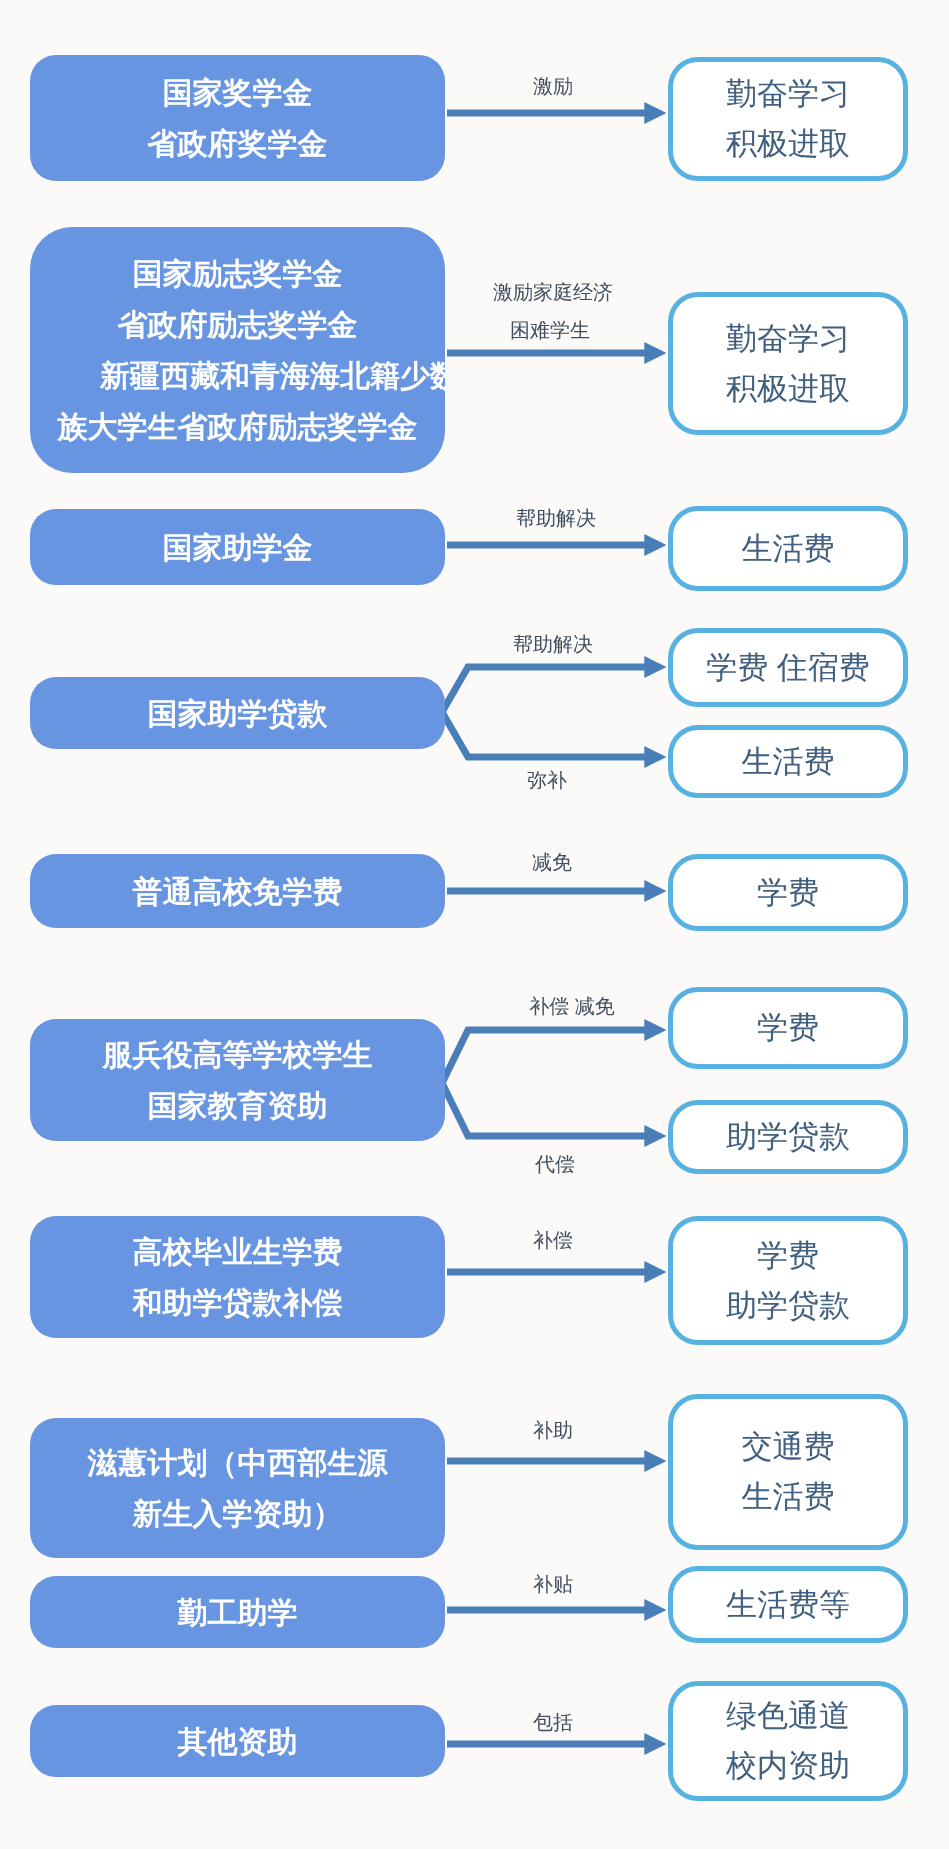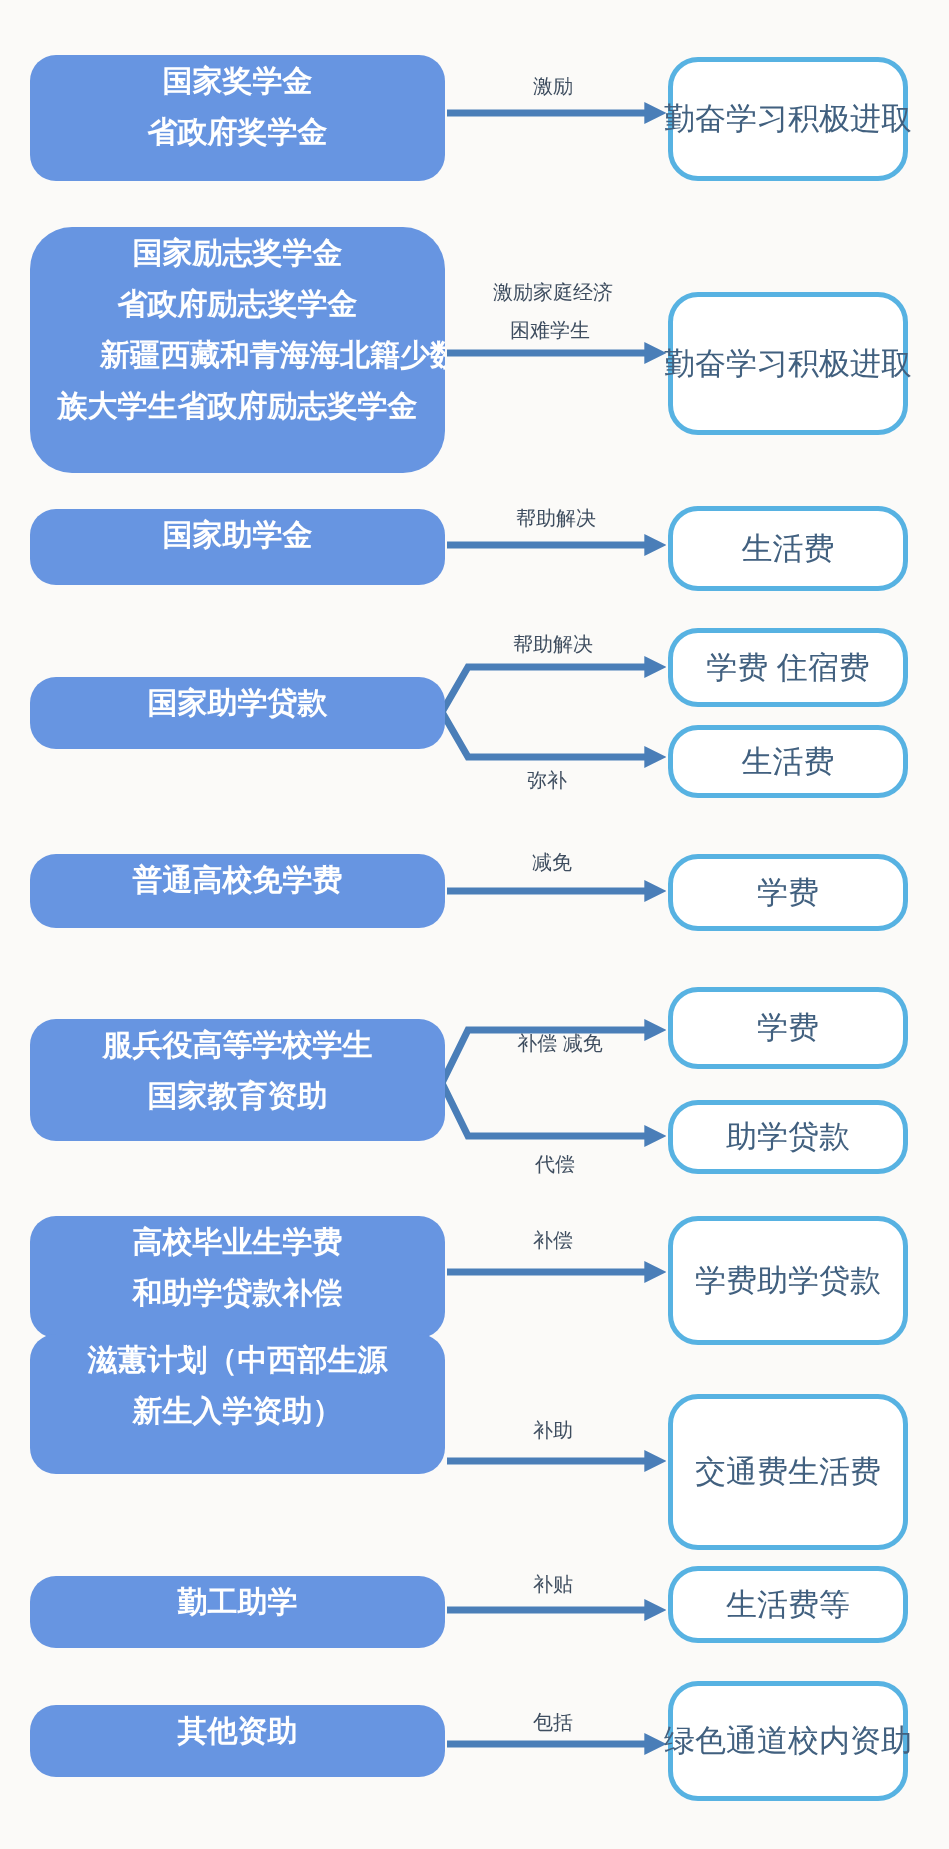--- a/index.html
+++ b/index.html
@@ -7,31 +7,31 @@
     --arrow:#4a7eb8; --label:#3e4d5f; --rtext:#41607f;
   }
   html,body{margin:0;padding:0;background:var(--bg);}
   .canvas{
     position:relative;width:949px;height:1849px;background:var(--bg);
     font-family:"Liberation Sans","DejaVu Sans",sans-serif;overflow:hidden;
   }
   .lbox{
     position:absolute;left:30px;width:415px;background:var(--accent);
     border-radius:26px;color:#ffffff;font-weight:bold;font-size:30px;
-    display:flex;flex-direction:column;justify-content:flex-start;align-items:center;
+    display:flex;flex-direction:column;justify-content:center;align-items:center;
     text-align:center;overflow:hidden;line-height:51px;
   }
   .lbox.big{border-radius:42px;}
   .lbox span{white-space:nowrap;}
   .lbox span.indent{align-self:flex-start;margin-left:70px;}
   .rbox{
     position:absolute;left:668px;width:240px;box-sizing:border-box;
     background:#ffffff;border:5px solid var(--outline);border-radius:30px;
     color:var(--rtext);font-size:31px;line-height:50px;
-    display:flex;flex-direction:row;justify-content:center;align-items:center;
+    display:flex;flex-direction:column;justify-content:center;align-items:center;
   }
   .rbox span{white-space:nowrap;}
   .albl{
     position:absolute;transform:translateX(-50%);white-space:nowrap;
     font-size:20px;color:var(--label);line-height:32px;
   }
   svg.flow{position:absolute;left:0;top:0;}
   .arrowline{stroke:var(--arrow);stroke-width:7;fill:none;}
   .ah{fill:var(--arrow);}
 </style>
@@ -108,40 +108,40 @@
   </div>
   <div class="albl" style="left:552px;top:846px;">减免</div>
   <div class="rbox" style="top:854px;height:77px;">
     <span>学费</span>
   </div>
 
   <div class="lbox" style="top:1019px;height:122px;">
     <span>服兵役高等学校学生</span>
     <span>国家教育资助</span>
   </div>
-  <div class="albl" style="left:560px;top:990px;margin-top:37px;">补偿 减免</div>
+  <div class="albl" style="left:572px;top:990px;">补偿 减免</div>
   <div class="rbox" style="top:987px;height:82px;">
     <span>学费</span>
   </div>
   <div class="albl" style="left:555px;top:1148px;">代偿</div>
   <div class="rbox" style="top:1100px;height:74px;">
     <span>助学贷款</span>
   </div>
 
   <div class="lbox" style="top:1216px;height:122px;">
     <span>高校毕业生学费</span>
     <span>和助学贷款补偿</span>
   </div>
   <div class="albl" style="left:553px;top:1224px;">补偿</div>
   <div class="rbox" style="top:1216px;height:129px;">
     <span>学费</span>
     <span>助学贷款</span>
   </div>
 
-  <div class="lbox" style="top:1334px;height:140px;">
+  <div class="lbox" style="top:1418px;height:140px;">
     <span>滋蕙计划（中西部生源</span>
     <span>新生入学资助）</span>
   </div>
   <div class="albl" style="left:553px;top:1414px;">补助</div>
   <div class="rbox" style="top:1394px;height:156px;">
     <span>交通费</span>
     <span>生活费</span>
   </div>
 
   <div class="lbox" style="top:1576px;height:72px;">

